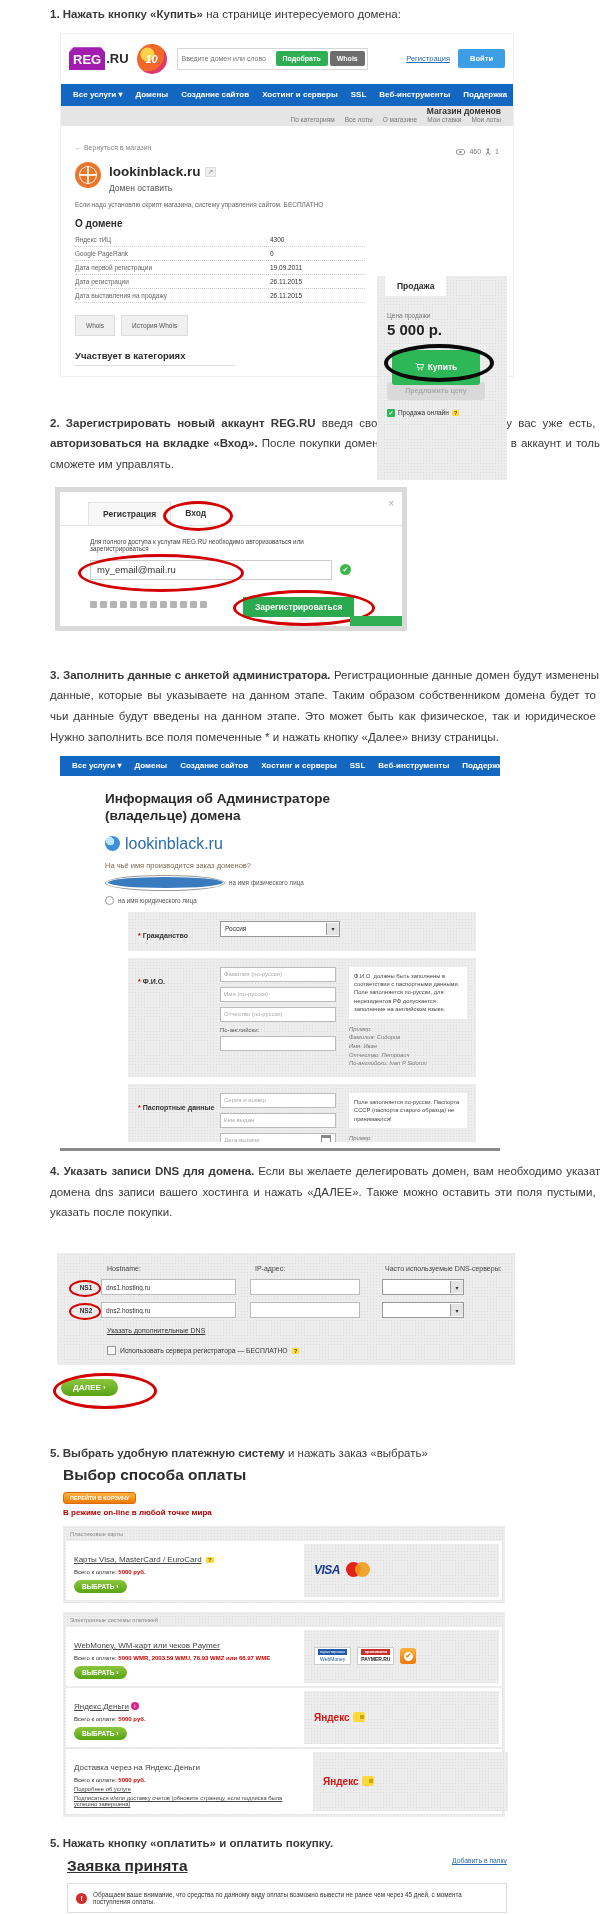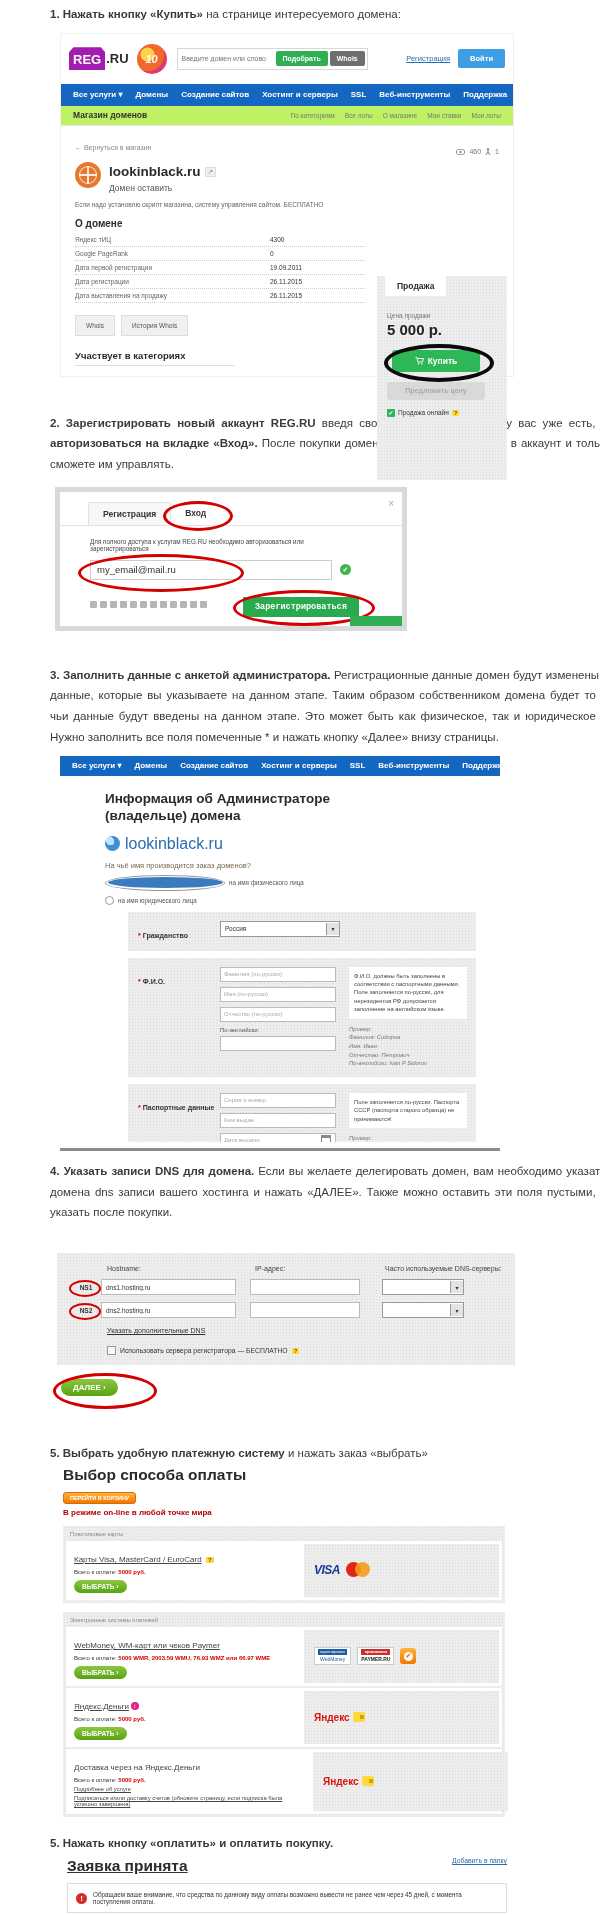--- a/index.html
+++ b/index.html
@@ -24,21 +24,21 @@
            display:flex;align-items:center;justify-content:center;}
   .searchbox{display:flex;align-items:center;margin-left:10px;border:1px solid #d7d7d7;padding:2px;}
   .searchbox input{border:0;outline:0;width:92px;height:14px;font-size:7px;font-family:"Liberation Sans",sans-serif;color:#555;}
   .btn-green{background:#2fae53;color:#fff;border:0;font-size:7px;font-weight:bold;padding:4px 7px;border-radius:2px;font-family:"Liberation Sans",sans-serif;}
   .btn-darkgray{background:#6e6e6e;color:#fff;border:0;font-size:7px;font-weight:bold;padding:4px 7px;border-radius:2px;margin-left:2px;font-family:"Liberation Sans",sans-serif;}
   .hdr-right{position:absolute;right:8px;display:flex;align-items:center;gap:8px;}
   .reg-link{font-size:7.5px;color:#2a6db0;text-decoration:underline;cursor:pointer;}
   .btn-login{background:#3e9ee5;color:#fff;border:0;font-size:7.5px;font-weight:bold;padding:5px 12px;border-radius:2px;font-family:"Liberation Sans",sans-serif;}
   .s1-nav{background:#1467c0;height:22px;display:flex;align-items:center;gap:13px;padding:0 12px;overflow:hidden;white-space:nowrap;}
   .s1-nav span{color:#fff;font-size:8px;font-weight:bold;cursor:pointer;}
-  .s1-subnav{background:#bef264;height:19px;display:flex;align-items:center;padding:0 12px;border-bottom:1px solid #e5e5e5;}
+  .s1-subnav{background:#e5e5e5;height:19px;display:flex;align-items:flex-end;padding:0 12px;border-bottom:1px solid #e5e5e5;flex-direction:column;}
   .s1-subnav .t{font-size:8.5px;font-weight:bold;color:#333;}
   .s1-subnav .items{margin-left:auto;display:flex;gap:10px;}
   .s1-subnav .items span{font-size:6.5px;color:#777;cursor:pointer;}
   .s1-body{position:relative;padding:10px 0 10px 14px;min-height:212px;}
   .back-link{font-size:7px;color:#888;cursor:pointer;}
   .domain-row{display:flex;align-items:flex-start;margin-top:8px;}
   .globe-orange{width:26px;height:26px;border-radius:50%;background:#e8762d;position:relative;flex:0 0 auto;}
   .globe-orange:after{content:"";position:absolute;inset:4px;border:1px solid rgba(255,255,255,.85);border-radius:50%;
        background:linear-gradient(90deg,transparent 45%,rgba(255,255,255,.85) 45% 55%,transparent 55%),
                   linear-gradient(0deg,transparent 45%,rgba(255,255,255,.85) 45% 55%,transparent 55%);}
@@ -56,21 +56,21 @@
   .whois-btns{margin-top:12px;display:flex;gap:6px;}
   .btn-gray{background:#f0f0f0;border:1px solid #ddd;color:#555;font-size:6.5px;padding:6px 10px;cursor:pointer;font-family:"Liberation Sans",sans-serif;}
   .h-cat{font-size:9.5px;font-weight:bold;color:#2b2b2b;margin-top:14px;border-bottom:1px solid #ddd;width:160px;padding-bottom:4px;}
   .sale-wrap{position:absolute;top:150px;right:6px;width:130px;}
   .sale-box{height:178px;position:relative;padding-top:26px;}
   .sale-tab{position:absolute;top:0;left:8px;background:#fff;padding:5px 12px;font-size:8.5px;font-weight:bold;color:#2b2b2b;}
   .sale-inner{padding:10px 10px 0 10px;}
   .price-label{font-size:6.5px;color:#777;}
   .price{font-size:15px;font-weight:bold;color:#222;margin-top:2px;}
   .buy-wrap{position:relative;margin-top:8px;width:100px;height:30px;}
-  .btn-buy{position:absolute;left:5px;top:4px;width:88px;height:22px;background:#2db757;border:0;border-radius:3px;
+  .btn-buy{position:absolute;left:5px;top:4px;width:88px;height:35px;background:#2db757;border:0;border-radius:3px;
            color:#fff;font-weight:bold;font-size:8.5px;display:flex;align-items:center;justify-content:center;gap:4px;font-family:"Liberation Sans",sans-serif;}
   .btn-offer{margin-top:6px;width:98px;height:18px;background:#d9d9d9;border:0;border-radius:3px;color:#aaa;font-weight:bold;font-size:7px;font-family:"Liberation Sans",sans-serif;}
   .online-row{display:flex;align-items:center;gap:3px;margin-top:9px;}
   .chk-green{width:8px;height:8px;background:#2db757;color:#fff;font-size:6px;display:flex;align-items:center;justify-content:center;border-radius:1px;}
   .online-row .txt{font-size:6.5px;color:#333;}
   .qmark{background:#ffd93b;color:#6a5600;font-size:6px;font-weight:bold;padding:0 2px;border-radius:1px;}
 
   
   .shot2{width:352px;margin:12px 0 0 15px;background:#d9d9d9;padding:5px;position:relative;box-sizing:border-box;}
   .modal{background:#fff;position:relative;height:134px;}
@@ -80,21 +80,21 @@
   .tab.active{background:#f7f7f7;border:1px solid #e3e3e3;border-bottom:0;}
   .tab-login-wrap{position:relative;}
   .modal-info{font-size:6.3px;color:#444;margin:12px 0 0 30px;width:270px;}
   .email-row{display:flex;align-items:center;margin:8px 0 0 30px;position:relative;width:270px;}
   .email-input{width:228px;height:18px;border:1px solid #ccc;font-size:9.5px;color:#333;padding:0 6px;font-family:"Liberation Sans",sans-serif;}
   .check-circle{width:11px;height:11px;border-radius:50%;background:#3cb54a;color:#fff;font-size:7px;display:flex;align-items:center;justify-content:center;margin-left:8px;}
   .reg-row{display:flex;align-items:center;margin:12px 0 0 30px;}
   .social-icons{display:flex;gap:3px;}
   .si{width:7px;height:7px;background:#b5b5b5;border-radius:1px;}
   .btn-register-wrap{position:relative;margin-left:28px;width:130px;height:26px;}
-  .btn-register{position:absolute;left:8px;top:5px;background:#2aa94f;border:0;color:#fff;font-weight:bold;font-size:8.5px;padding:5px 12px;font-family:Liberation Mono, monospace;}
+  .btn-register{position:absolute;left:8px;top:5px;background:#2aa94f;border:0;color:#fff;font-weight:bold;font-size:8.5px;padding:5px 12px;font-family:Liberation Sans, sans-serif;}
   .green-sliver{position:absolute;right:5px;bottom:5px;width:52px;height:10px;background:#2fae53;}
 
   
   .shot3{width:440px;margin:8px 0 0 20px;position:relative;}
   .s3-nav{background:#1467c0;height:20px;display:flex;align-items:center;gap:13px;padding:0 12px;overflow:hidden;white-space:nowrap;width:416px;}
   .s3-nav span{color:#fff;font-size:8px;font-weight:bold;}
   .s3-title{font-size:13.5px;font-weight:bold;color:#2b2b2b;width:310px;margin:14px 0 0 45px;line-height:1.3;}
   .s3-domain{display:flex;align-items:center;gap:5px;margin:10px 0 0 45px;}
   .globe-blue{width:15px;height:15px;border-radius:50%;background:radial-gradient(circle at 35% 35%,#bfe3ff 0 30%,#3f8fd6 31% 100%);}
   .s3-domain .d{font-size:16px;color:#2a6db0;}

